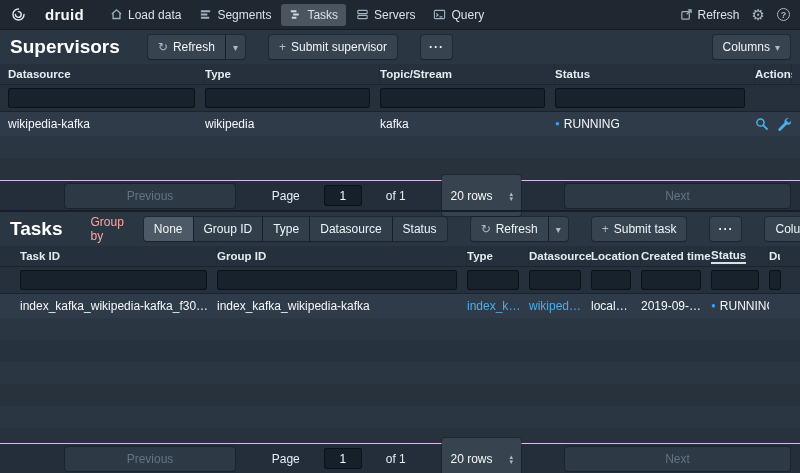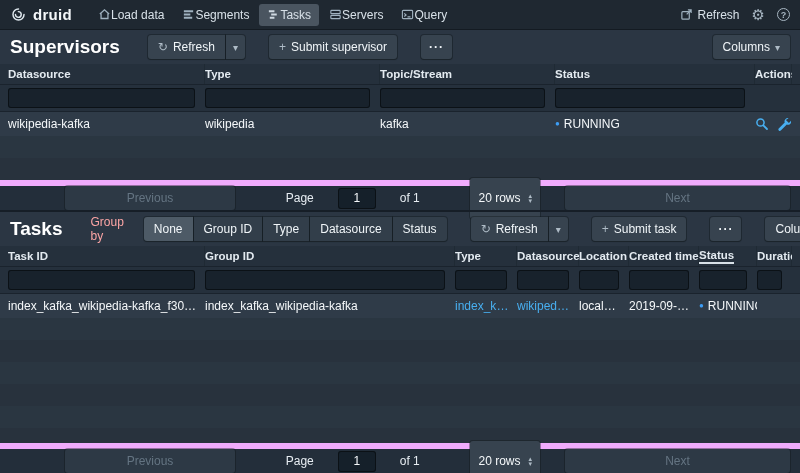--- a/index.html
+++ b/index.html
@@ -15,24 +15,24 @@
   svg { display: block; }
 
   
   .navbar {
     height: 30px; flex: 0 0 30px;
     background: #1f2831;
     border-bottom: 1px solid #141b22;
     display: flex; align-items: center;
     padding: 0 10px; gap: 2px;
   }
-  .brand { display: flex; align-items: center; gap: 6px; margin-right: 16px; }
+  .brand { display: flex; align-items: center; gap: 18px; margin-right: 16px; }
   .brand-name { font-size: 15px; font-weight: bold; color: #f5f8fa; letter-spacing: .3px; }
   .nav-item {
-    display: flex; align-items: center; 
+    display: flex; align-items: center; gap: 5px;
     padding: 4px 8px; border-radius: 3px;
     color: #d8e1e8; cursor: pointer; white-space: nowrap; justify-content: space-between;
   }
   .nav-item.active { background: #4a5560; }
   .nav-icon { color: #9fb1bf; }
   .nav-right { margin-left: auto; display: flex; align-items: center; gap: 12px; }
   .legacy { display: flex; align-items: center; gap: 5px; color: #d8e1e8; cursor: pointer; }
   .gear-glyph { font-size: 15px; color: #a7b6c2; line-height: 1; cursor: pointer; }
   .help-circle {
     width: 13px; height: 13px; border-radius: 50%;
@@ -67,21 +67,21 @@
   .columns-btn { margin-left: auto; margin-right: 0; }
 
   .btn-group { display: inline-flex; }
   .btn-group .btn { border-radius: 0; margin-left: 1px; background: #323e4a; }
   .btn-group .btn:first-child { border-radius: 3px 0 0 3px; margin-left: 0; }
   .btn-group .btn:last-child { border-radius: 0 3px 3px 0; }
   .btn-group .btn.active { background: #4d5a66; }
 
   
   .sup-grid  { display: grid; grid-template-columns: 197px 175px 175px 200px 1fr; padding: 0 8px; }
-  .task-grid { display: grid; grid-template-columns: 197px 250px 62px 62px 50px 70px 58px 1fr; padding: 0 8px; }
+  .task-grid { display: grid; grid-template-columns: 197px 250px 62px 62px 50px 70px 58px 1fr; padding: 0 20px; }
   .thead {
     height: 21px; align-items: center;
     background: #25303c; border-bottom: 1px solid #1a232d;
     color: #e3eaf0; font-size: 11.5px; font-weight: bold;
   }
   .th { padding-right: 8px; overflow: hidden; white-space: nowrap; text-overflow: ellipsis; box-shadow: inset -1px 0 rgba(16,22,26,.25); cursor: pointer; height: 100%; display: flex; align-items: center; }
   .th.sorted span { border-bottom: 2px solid #d8e1e8; padding-bottom: 1px; }
   .filter-row {
     height: 27px; align-items: center;
     background: #25303c; border-bottom: 1px solid #1a232d;
@@ -99,42 +99,42 @@
   .status-dot { color: #3d9df5; font-size: 8px; line-height: 1; }
   .actions-cell { display: flex; justify-content: flex-end; gap: 8px; align-items: center; padding-right: 2px; }
   .action-icon { cursor: pointer; }
 
   .filler-sup { flex: 0 0 44px; background: repeating-linear-gradient(to bottom, #2a3641 0 22px, #28323d 22px 44px); }
   .filler-tasks { flex: 1; background: repeating-linear-gradient(to bottom, #2a3641 0 22px, #28323d 22px 44px); }
 
   
   .pagination {
     height: 30px; flex: 0 0 30px;
-    background: #232e3a; border-top: 6px solid #f0abfc;
+    background: #232e3a; border-top: 1px solid #f0abfc;
     display: flex; align-items: center; padding: 0 10px; gap: 10px;
   }
   .pg-btn {
     height: 24px; border-radius: 3px; background: #2d3945;
     box-shadow: 0 0 0 1px rgba(16,22,26,.4);
     color: #647482; display: flex; align-items: center; justify-content: center;
     font-size: 12px; cursor: pointer;
   }
   .pg-prev { width: 170px; margin-left: 55px; }
   .pg-next { width: 225px; }
   .pg-center { flex: 1; display: flex; align-items: center; justify-content: center; gap: 24px; color: #e7edf2; }
   .pg-input {
     width: 38px; height: 21px; text-align: center;
     background: #15202a; border: none; border-radius: 3px;
     box-shadow: inset 0 0 0 1px rgba(9,14,18,.8);
     color: #f5f8fa; font-family: inherit; font-size: 12px;
   }
   .rows-select {
-    height: 41px; display: inline-flex; align-items: center; gap: 8px;
+    height: 41px; display: inline-flex; align-items: center; gap: 17px;
     padding: 0 8px; border-radius: 3px; background: #37434f;
-    box-shadow: 0 0 0 1px rgba(16,22,26,.4); cursor: pointer; margin-right: 15px;
+    box-shadow: 0 0 0 1px rgba(16,22,26,.4); cursor: pointer; margin-right: 34px;
   }
   .dbl-caret { display: flex; flex-direction: column; line-height: 5px; font-size: 7px; color: #aebbc6; }
 </style>
 </head>
 <body>
 
 <div class="navbar">
   <div class="brand">
     <span>
       <svg width="17" height="17" viewBox="0 0 20 20">

